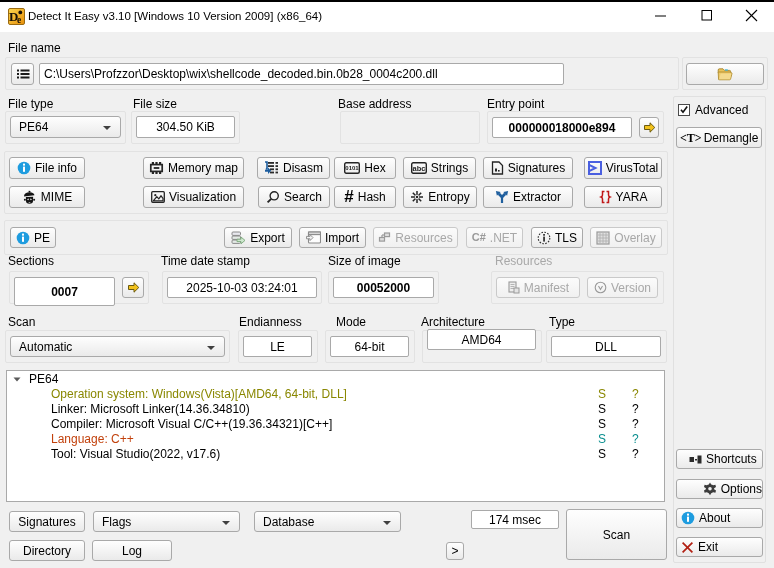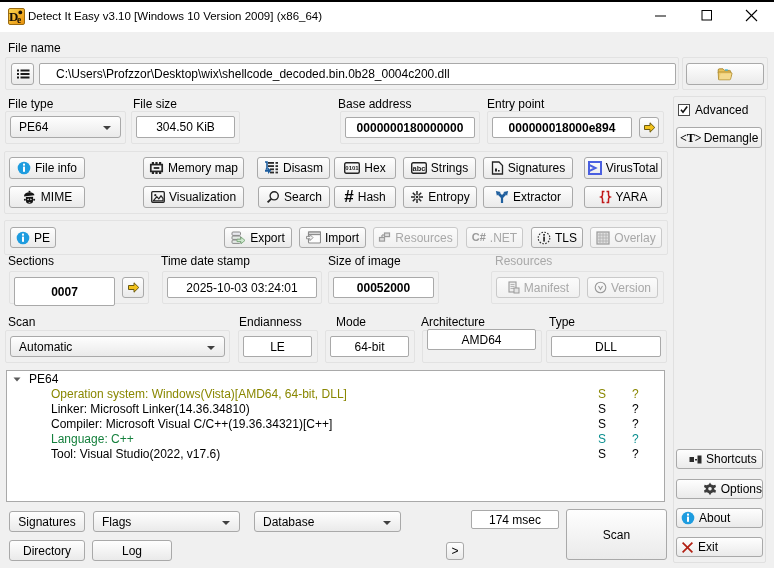--- a/index.html
+++ b/index.html
@@ -41,41 +41,40 @@
         <g fill="#1a1a1a">
           <rect x="1" y="2.5" width="2" height="2"></rect>
           <rect x="4.5" y="2.5" width="9" height="2"></rect>
           <rect x="1" y="6" width="2" height="2"></rect>
           <rect x="4.5" y="6" width="9" height="2"></rect>
           <rect x="1" y="9.5" width="2" height="2"></rect>
           <rect x="4.5" y="9.5" width="9" height="2"></rect>
         </g>
       </svg>
 </div>
-<div class="inp" style="left:39px;top:63px;width:637px;height:22px;justify-content:flex-start;padding-left:16px">C:\Users\Profzzor\Desktop\wix\shellcode_decoded.bin.0b28_0004c200.dll</div>
+<div class="inp" style="left:39px;top:63px;width:525px;height:22px;justify-content:flex-start;padding-left:4px">C:\Users\Profzzor\Desktop\wix\shellcode_decoded.bin.0b28_0004c200.dll</div>
 <div class="btn" style="left:686px;top:63px;width:78px;height:22px">
 <svg width="16" height="14" viewBox="0 0 16 14">
         <path d="M1.2 3 Q1.2 1.8 2.4 1.8 L6 1.8 L7.5 3.4 L12.6 3.4 Q13.6 3.4 13.6 4.4 L13.6 6 L1.2 6 Z" fill="#e9c35a" stroke="#9c7a22" stroke-width="0.8"></path>
         <rect x="8" y="2.3" width="2.8" height="1.4" fill="#49b8d6"></rect>
         <path d="M1.6 12.6 L1.2 5.6 Q1.2 5 2 5 L13.2 5 Q14 5 14 5.8 L14.4 5.8 Q15.2 5.8 15 6.6 L13.6 12 Q13.4 12.8 12.5 12.8 L2.4 12.8 Q1.7 12.8 1.6 12.6 Z" fill="#eec968" stroke="#a8862a" stroke-width="0.8"></path>
         <path d="M2.2 12.2 L3.6 6.6 L14.4 6.6 L13 12.2 Z" fill="#f4da8e"></path>
       </svg>
 </div>
 
 <div class="lb" style="left:8px;top:98px">File type</div>
 <div class="lb" style="left:133px;top:98px">File size</div>
 <div class="lb" style="left:338px;top:98px">Base address</div>
 <div class="lb" style="left:487px;top:98px">Entry point</div>
 <div class="fr" style="left:5px;top:111px;width:121px;height:33px"></div>
 <div class="fr" style="left:131px;top:111px;width:109px;height:33px"></div>
 <div class="fr" style="left:340px;top:111px;width:140px;height:33px"></div>
 <div class="fr" style="left:487px;top:111px;width:177px;height:33px"></div>
 <div class="btn" style="left:10px;top:116px;width:111px;height:22px;justify-content:flex-start;padding-left:8px">PE64<span class="car"></span></div>
 <div class="inp" style="left:136px;top:116px;width:99px;height:22px">304.50 KiB</div>
-<div class="inp b" style="left:345px;top:117px;width:130px;height:21px">0000000180000000</div>
 <div class="inp b" style="left:492px;top:117px;width:140px;height:21px">000000018000e894</div>
 <div class="btn" style="left:639px;top:117px;width:20px;height:21px">
       <svg width="13" height="13" viewBox="0 0 13 13">
         <path d="M1.5 4.5 L7 4.5 L7 1.8 L11.8 6.5 L7 11.2 L7 8.5 L1.5 8.5 Z" fill="#f2c21c" stroke="#6b5a10" stroke-width="1"></path>
       </svg>
     </div>
 
 <div class="fr" style="left:673px;top:96px;width:93px;height:467px;border-color:#e0e0e0"></div>
 <div class="ab" style="left:678px;top:104px;width:12px;height:12px;background:#fff;border:1px solid #4a4a4a">
       <svg width="10" height="10" viewBox="0 0 10 10">
@@ -288,21 +287,21 @@
 <div class="inp" style="left:551px;top:336px;width:110px;height:21px">DLL</div>
 
 <div class="ab" style="left:6px;top:370px;width:659px;height:132px;background:#fff;border:1px solid #a9a9a9"></div>
 <svg class="ab" style="left:12px;top:375px" width="10" height="8" viewBox="0 0 10 8">
       <path d="M1.5 2.5 L8.5 2.5 L5 6.5 Z" fill="#5a5a5a"></path>
     </svg>
 <div class="lb" style="left:29px;top:373px">PE64</div>
 <div class="lb" style="left:51px;top:388px;color:#898700">Operation system: Windows(Vista)[AMD64, 64-bit, DLL]</div>
 <div class="lb" style="left:51px;top:403px">Linker: Microsoft Linker(14.36.34810)</div>
 <div class="lb" style="left:51px;top:418px">Compiler: Microsoft Visual C/C++(19.36.34321)[C++]</div>
-<div class="lb" style="left:51px;top:433px;color:#15803d">Language: C++</div>
+<div class="lb" style="left:51px;top:433px;color:#c2410c">Language: C++</div>
 <div class="lb" style="left:51px;top:448px">Tool: Visual Studio(2022, v17.6)</div>
 <div class="lb" style="left:598px;top:388px;color:#898700">S</div>
 <div class="lb" style="left:598px;top:403px">S</div>
 <div class="lb" style="left:598px;top:418px">S</div>
 <div class="lb" style="left:598px;top:433px;color:#0a8f8f">S</div>
 <div class="lb" style="left:598px;top:448px">S</div>
 <div class="lb" style="left:632px;top:388px;color:#898700">?</div>
 <div class="lb" style="left:632px;top:403px">?</div>
 <div class="lb" style="left:632px;top:418px">?</div>
 <div class="lb" style="left:632px;top:433px;color:#0a8f8f">?</div>

